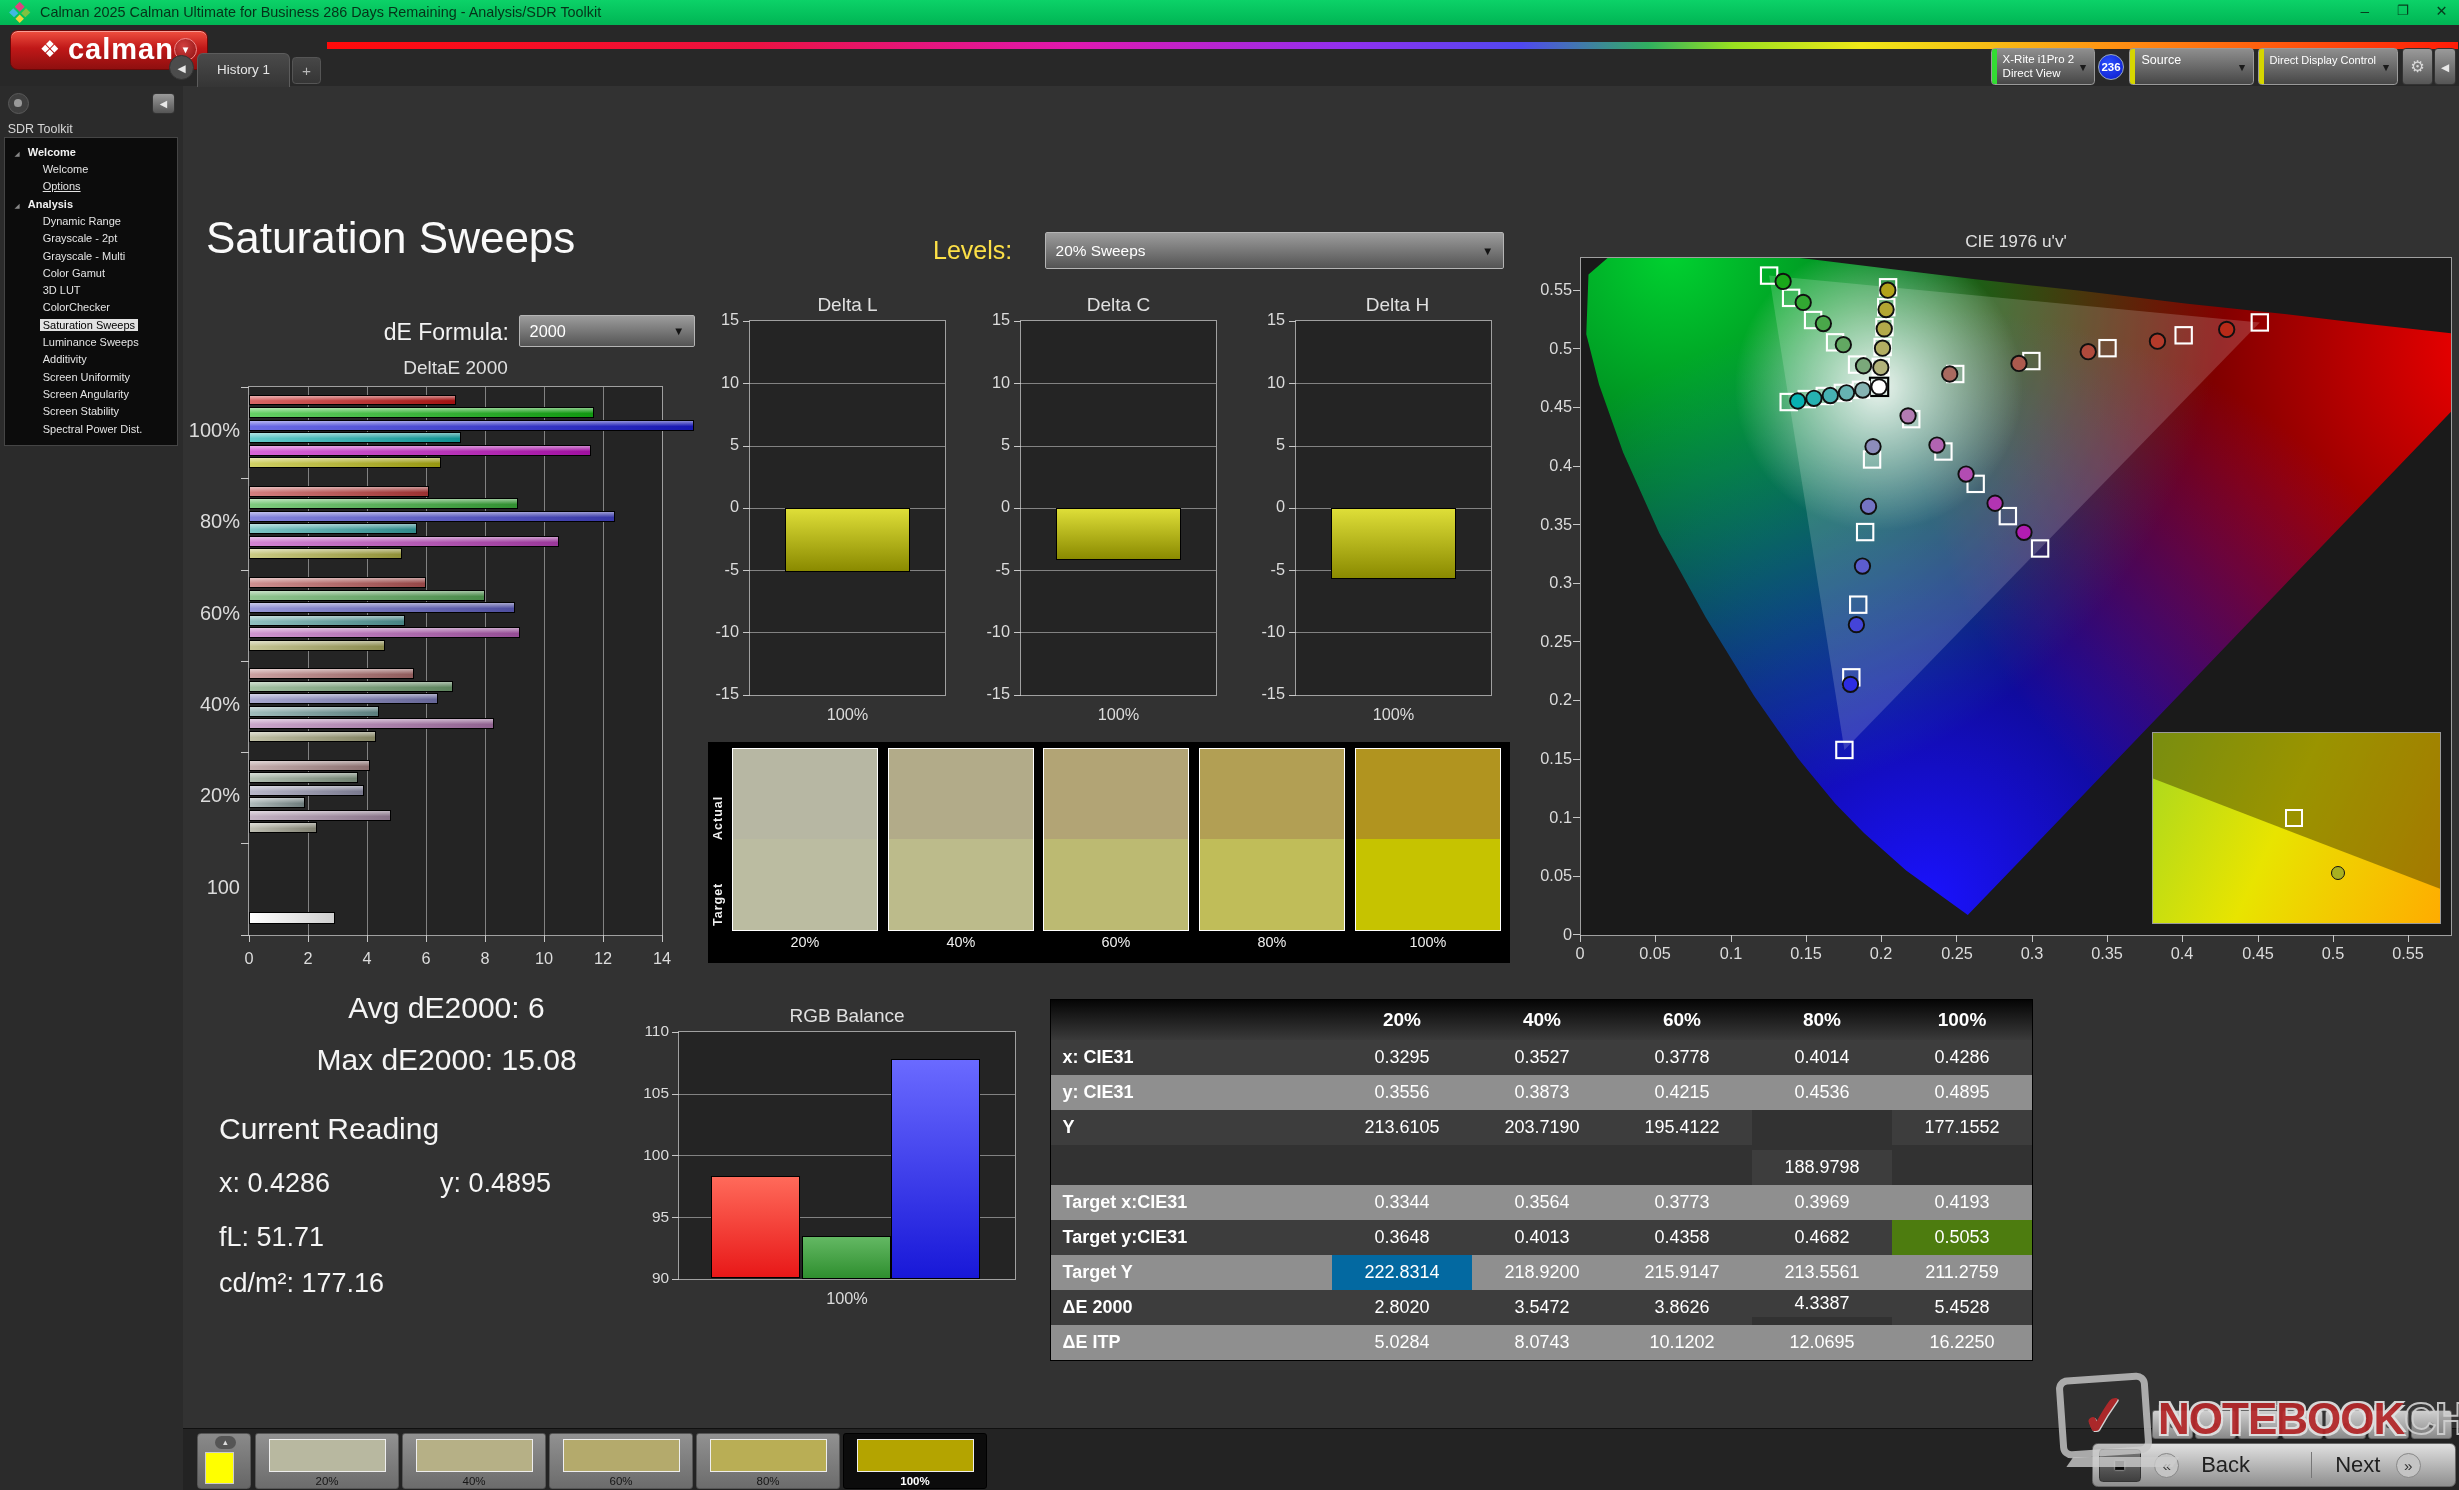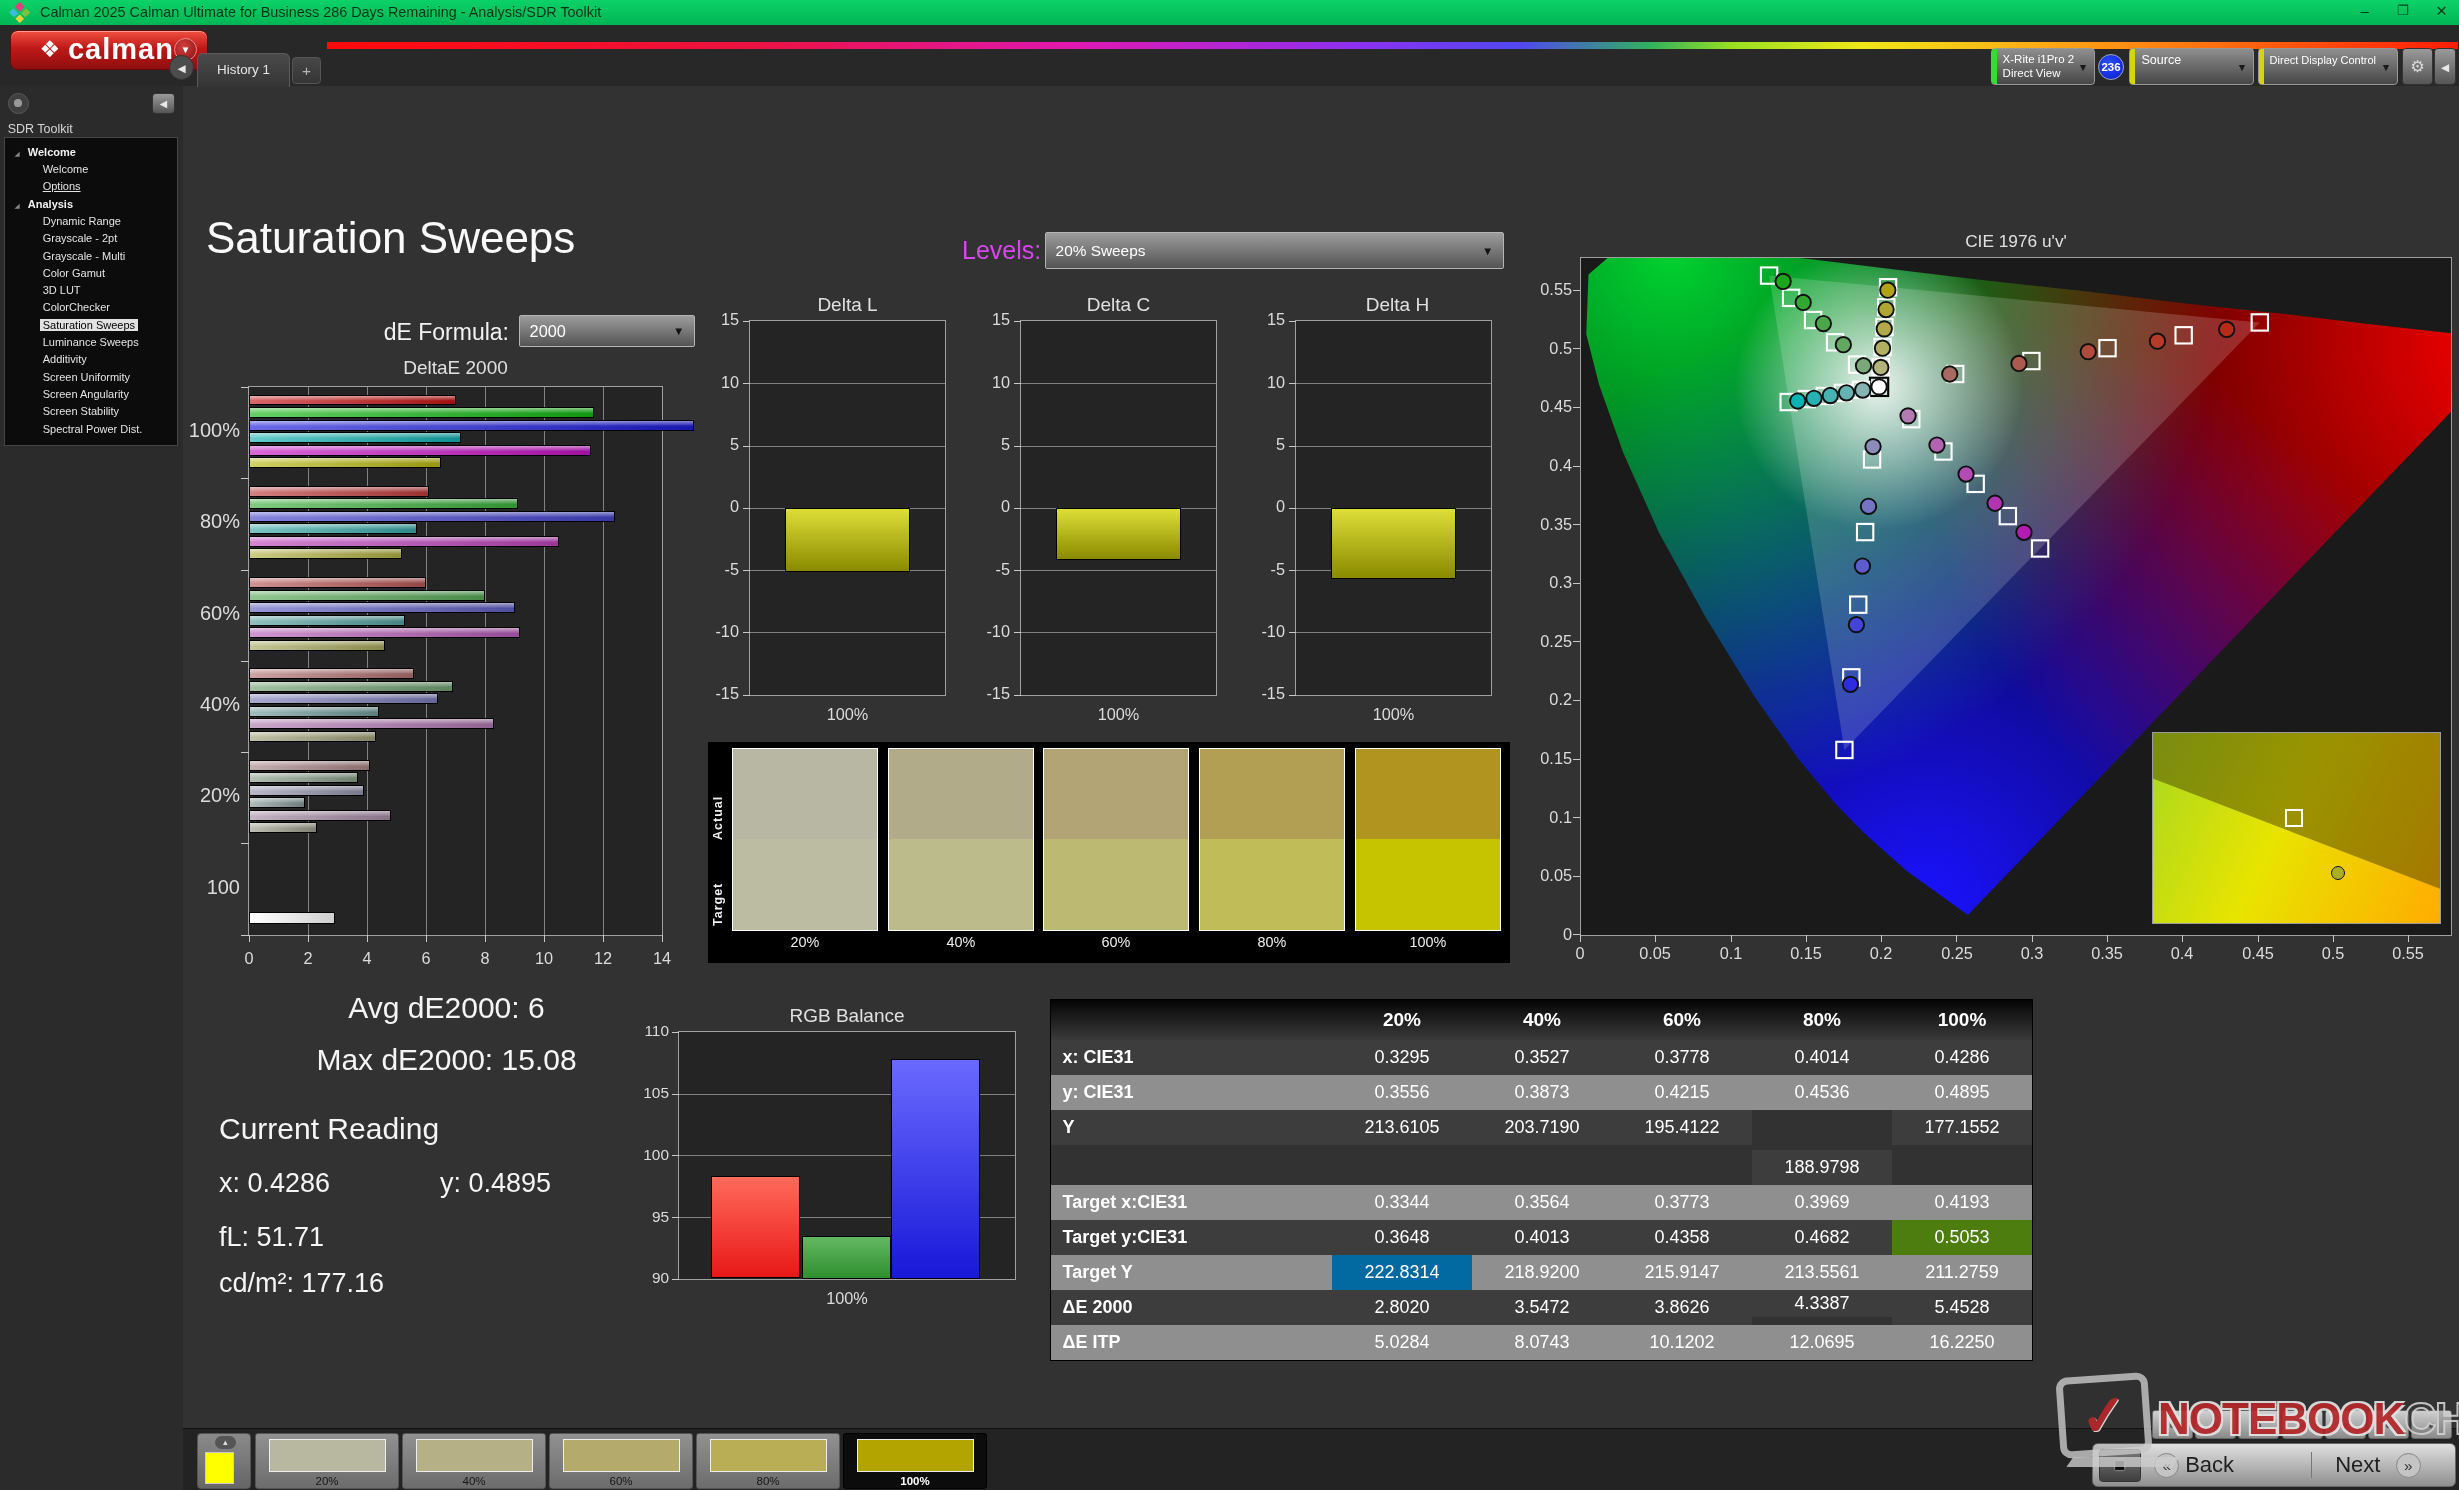--- a/index.html
+++ b/index.html
@@ -123,21 +123,21 @@
   </div>
 
   <div class="abs" style="left:206px;top:213px;font-size:44px;font-weight:300;color:#fafafa">Saturation Sweeps</div>
 
   <div class="abs lbl" style="left:317px;top:319px;width:192px;text-align:right;font-size:23px;color:#f2f2f2">dE Formula:</div>
   <div class="dd" style="left:519px;top:315px;width:176px;height:32px;font-size:16.3px">
     <span>2000</span>
     <span class="caret">▼</span>
   </div>
 
-  <div class="abs lbl" style="left:962px;top:236px;font-size:25px;color:#d946ef">Levels:</div>
+  <div class="abs lbl" style="left:933px;top:236px;font-size:25px;color:#fde047">Levels:</div>
   <div class="dd" style="left:1045px;top:232px;width:459px;height:37px;font-size:15.4px">
     <span>20% Sweeps</span>
     <span class="caret">▼</span>
   </div>
 
   <div class="abs ctitle" id="deltae-title" style="left:248px;top:357px;width:415px">DeltaE 2000</div>
   <div class="plot" id="deltae-plot" style="left:248px;top:386px;width:415px;height:550px">
       <div style="position: absolute; left: 0px; bottom: -6.7px; width: 1px; height: 6.7px; background: rgb(200, 200, 200);"></div>
       <div style="position: absolute; left: -19px; bottom: -33px; width: 38px; text-align: center; font-size: 16.3px; color: rgb(220, 220, 220);">0</div>
       <div style="position: absolute; left: 59px; top: 0px; width: 1px; height: 548px; background: rgb(130, 130, 130);"></div>
@@ -582,21 +582,21 @@
       <div class="pbtn" style="left: 2368px;">●</div>
       <div class="pbtn" style="left: 2411px;">●</div>
     </div>
 
   <div class="abs" style="left:2092px;top:1443px;width:364px;height:44px;background:linear-gradient(180deg,#e0e0e0,#8f8f8f);border:1px solid #666;border-radius:5.8px;display:flex;align-items:center;z-index:30">
     <div class="sqbtn" style="position:relative;margin-left:5.8px;width:42px;height:33px;background:linear-gradient(180deg,#787878,#3f3f3f)">
       <span style="color:#0a0a0a;font-size:19px;text-shadow:0 0 1.9px #fff">■</span>
     </div>
     <div style="display:flex;align-items:center;margin-left:13.4px;width:134px">
       <span style="width:25px;height:25px;border-radius:50%;background:#c4c4c4;border:1px solid #888;color:#333;font-size:15.4px;text-align:center;line-height:23px">«</span>
-      <span style="margin-left:6px;font-size:22px;color:#1f1f1f">Back</span>
+      <span style="margin-left:22px;font-size:22px;color:#1f1f1f">Back</span>
     </div>
     <div style="display:flex;align-items:center;margin-left:23px;border-left:1px solid #777;padding-left:23px">
       <span style="font-size:22px;color:#1f1f1f">Next</span>
       <span style="margin-left:15.4px;width:25px;height:25px;border-radius:50%;background:#c4c4c4;border:1px solid #888;color:#333;font-size:15.4px;text-align:center;line-height:23px">»</span>
     </div>
   </div>
 
   <div class="abs" style="left:2058px;top:1369px;width:402px;height:106px;z-index:50;opacity:.93;pointer-events:none">
     <div class="abs" style="left:0;top:5.8px;width:92px;height:81px;border:7.7px solid rgba(205,205,205,.85);border-radius:11.5px;transform:rotate(-4deg);display:flex;align-items:center;justify-content:center;background:rgba(40,40,40,.2)">
       <span style="font-size:56px;font-weight:bold;color:#b5282a;text-shadow:1px 1px 0 #e0e0e0">✓</span>

